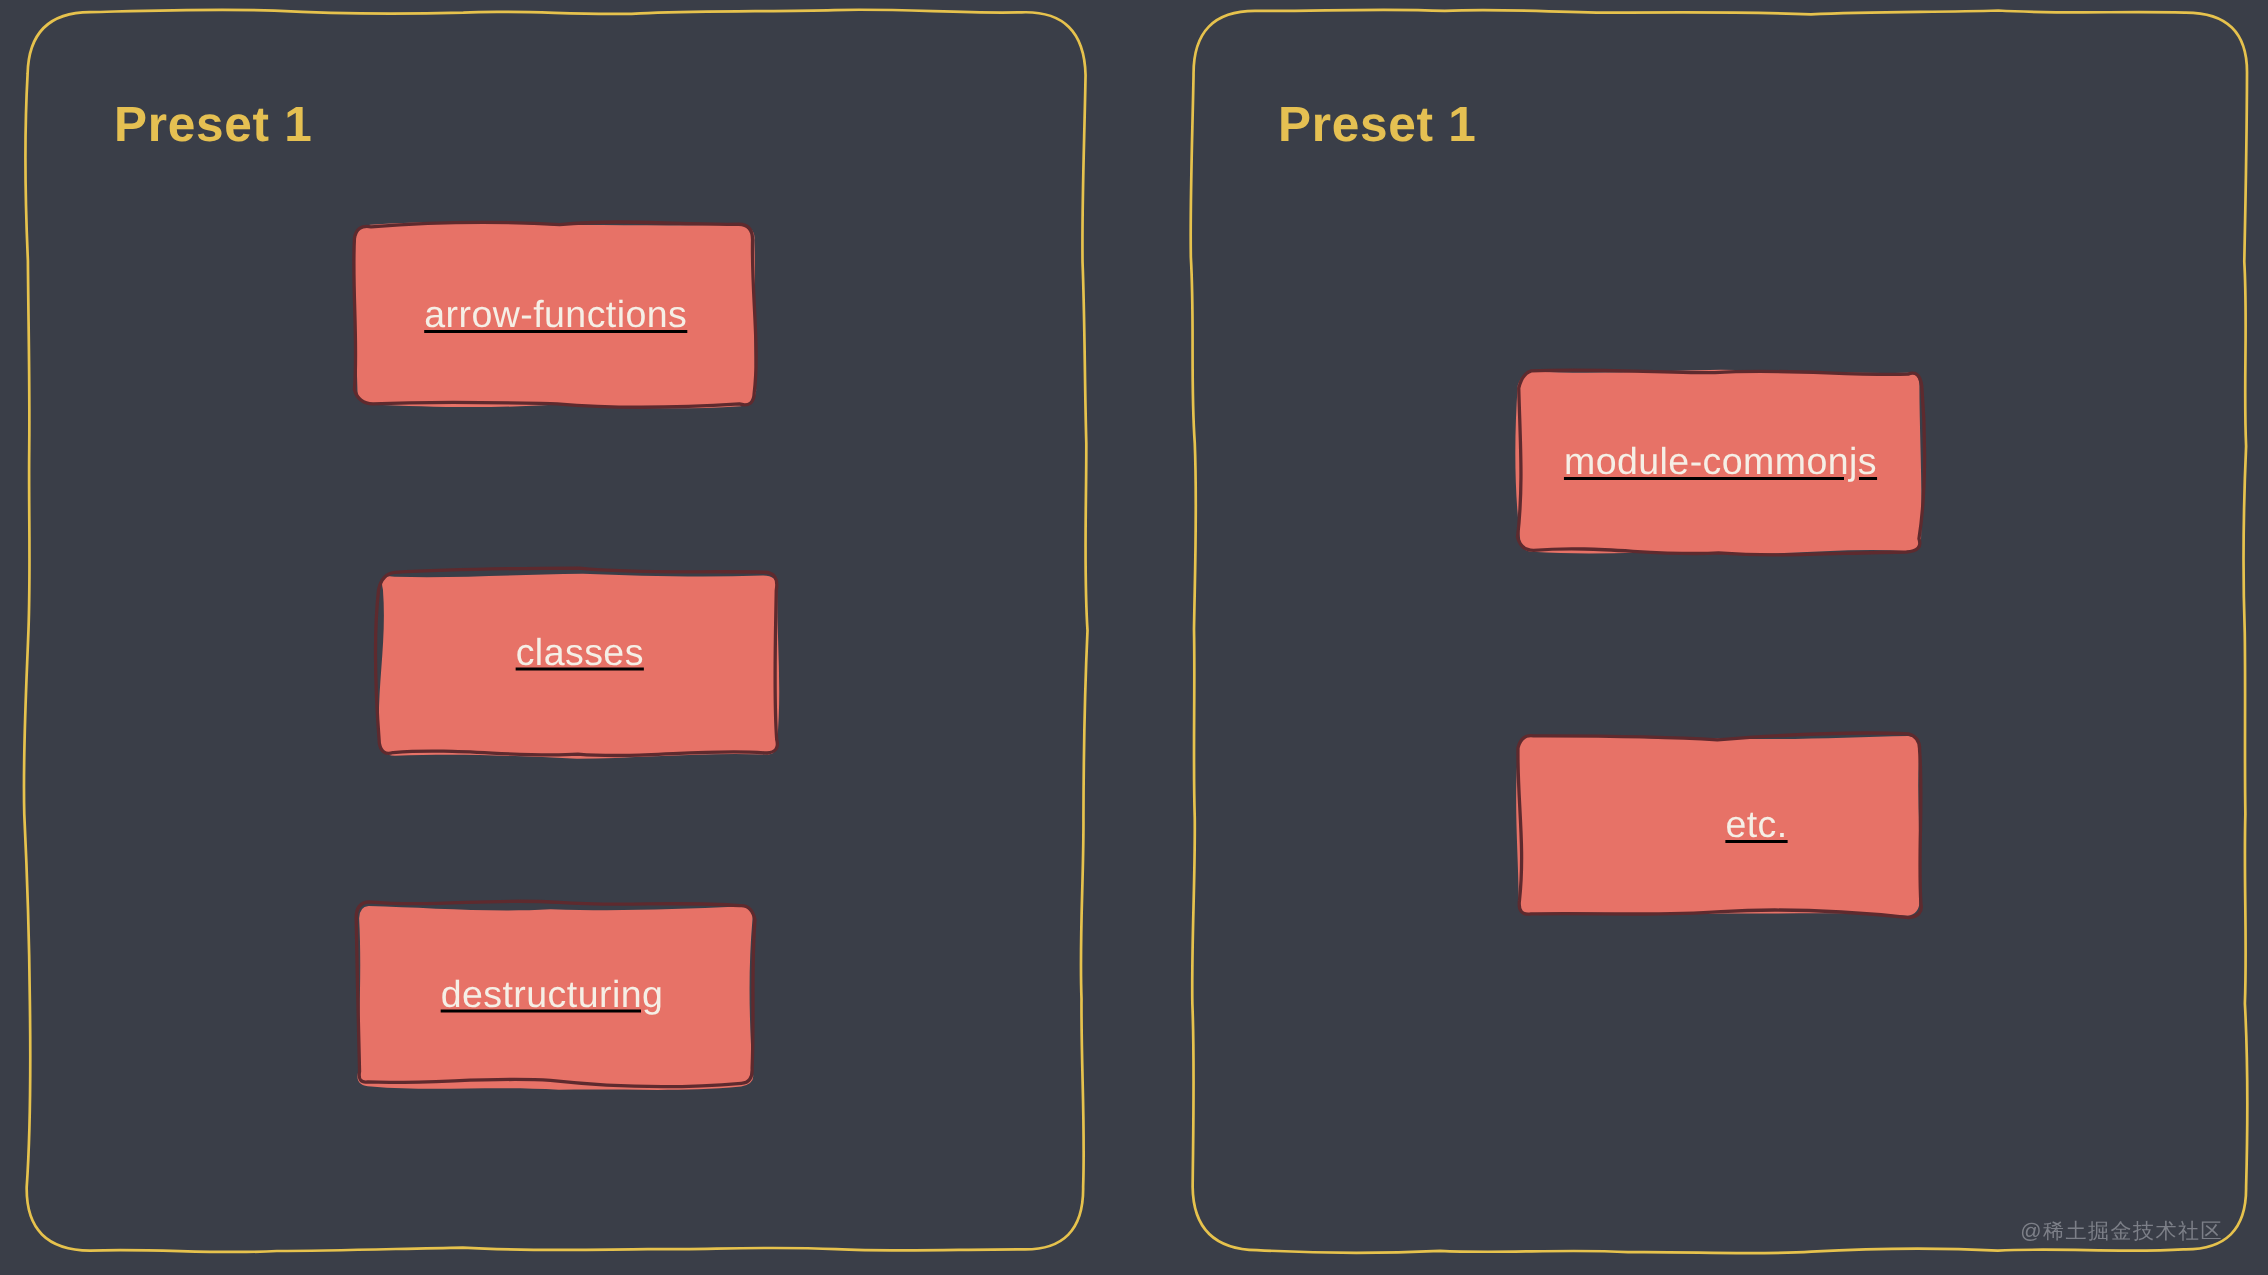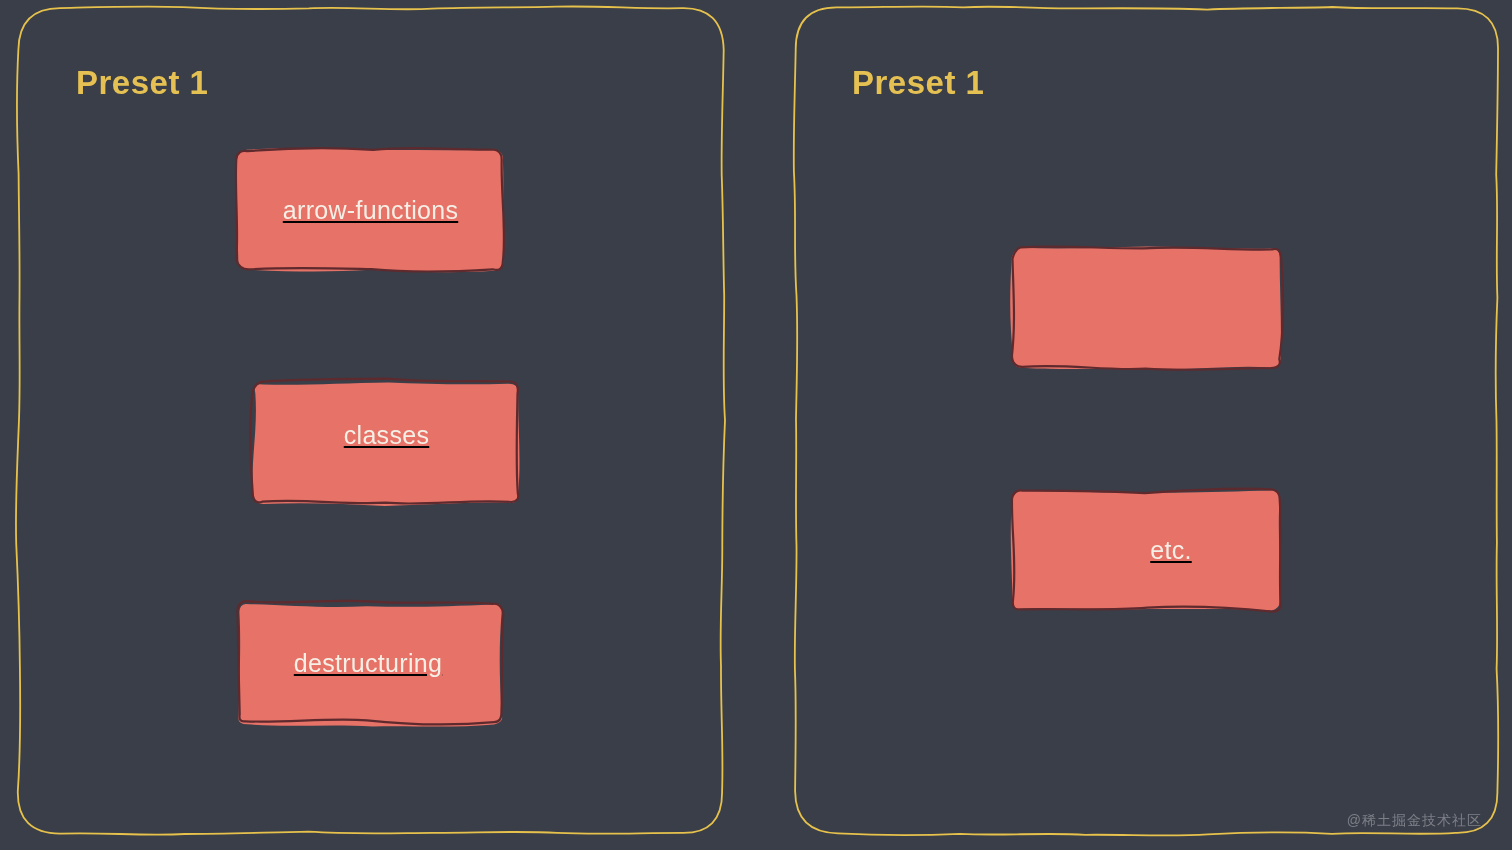--- a/index.html
+++ b/index.html
@@ -105,20 +105,21 @@
     <svg class="rough" viewBox="0 0 727 849" style="left: -12px; top: -12px; width: 727px; height: 849px;">
         <path d="M54.6,11.3C97.3,11.5 139.5,9.3 180.2,11.3C218.8,9.2 260.6,12.9 302.4,12.4C340.7,12.1 382.0,11.9 424.3,13.6C466.2,11.5 507.4,12.3 549.2,11.0C589.7,13.5 633.5,11.3 673.2,12.4Q715.7,11.9 715.0,53.3C714.9,93.6 714.1,135.3 713.2,178.5C715.5,218.5 712.6,259.2 714.4,301.6C712.6,343.1 712.1,385.5 713.5,425.3C714.1,464.1 713.3,505.7 713.9,546.6C712.8,590.6 715.1,631.2 713.6,673.0C715.7,712.7 715.5,755.6 714.4,795.4Q714.9,837.7 672.6,836.9C630.8,839.6 589.4,835.5 548.9,837.8C506.9,835.5 465.5,836.2 424.6,838.4C385.3,840.9 342.1,838.2 302.4,838.8C262.7,836.4 218.2,839.9 177.1,837.9C138.5,839.7 97.5,839.7 54.9,837.4Q12.5,836.6 12.1,795.1C12.5,755.1 13.5,711.8 11.9,673.0C11.3,631.9 13.9,589.2 13.5,549.2C12.2,508.1 13.8,463.3 13.0,423.4C13.7,382.3 15.2,341.2 13.5,299.2C10.6,258.1 13.4,218.7 10.9,175.5C10.3,137.3 11.9,95.5 12.7,54.1Q12.2,10.8 54.6,11.3Z" fill="none" stroke="#e6c24d" stroke-width="1.8" stroke-linecap="round" stroke-linejoin="round"></path>
       </svg>
     <h2 class="panel-title" style="left:57px;top:56px">Preset 1</h2>
 
     <div class="node" style="left:218px;top:240px;width:268px;height:120px">
       <svg class="rough" viewBox="0 0 292 144" style="left: -12px; top: -12px; width: 292px; height: 144px;">
           <path d="M19.6,11.7C63.2,13.7 105.6,11.4 146.0,10.5C188.0,10.8 232.1,13.4 270.7,12.5Q278.4,11.5 278.6,21.3C278.7,54.9 280.7,86.9 279.7,122.8Q278.3,133.0 271.1,131.5C227.0,128.5 182.5,135.6 142.8,132.4C100.5,131.2 61.9,134.6 20.4,131.8Q13.7,131.8 12.5,124.2C8.4,90.0 8.5,55.4 10.8,21.2Q13.6,12.4 19.6,11.7Z" fill="#e77267" stroke="none"></path>
           <path d="M19.9,11.3C58.4,9.2 103.4,12.6 142.3,12.4C188.4,9.4 229.4,14.6 271.1,13.4Q278.9,10.5 280.2,21.7C282.7,51.8 283.1,93.4 278.3,123.1Q281.1,131.4 270.0,132.0C225.1,132.4 185.3,135.7 144.7,132.6C103.5,135.1 65.2,127.2 21.5,130.9Q12.9,131.0 10.7,122.1C14.7,87.7 12.4,57.9 11.5,22.7Q13.9,13.0 19.9,11.3Z" fill="none" stroke="#5e2a2e" stroke-width="2.2" stroke-linecap="round" stroke-linejoin="round"></path>
         </svg>
+      <span class="node-label">module-commonjs</span>
     </div>
 
     <div class="node" style="left:218px;top:482px;width:316px;height:120px">
       <svg class="rough" viewBox="0 0 292 144" style="left: -12px; top: -12px; width: 292px; height: 144px;">
           <path d="M20.3,12.9C61.9,11.8 104.1,15.8 145.5,14.3C186.5,15.7 232.6,13.3 271.1,12.6Q279.1,13.7 278.5,22.0C276.4,54.9 279.9,87.7 278.5,121.8Q279.3,131.1 270.7,132.5C232.3,129.8 190.4,131.4 146.8,131.0C105.5,132.3 64.5,129.2 20.6,130.7Q12.3,133.0 11.5,123.7C11.1,86.7 7.9,55.7 11.3,20.1Q13.8,12.2 20.3,12.9Z" fill="#e77267" stroke="none"></path>
           <path d="M21.4,12.6C59.5,12.7 100.5,12.6 143.9,15.2C188.4,11.8 231.0,9.3 271.2,11.3Q279.0,13.4 278.7,21.8C281.2,55.6 277.6,90.1 279.6,124.6Q281.2,132.7 271.6,133.7C231.5,129.5 192.1,127.0 146.3,129.7C105.1,132.9 62.5,130.4 19.6,131.3Q10.6,132.6 12.0,122.1C15.9,85.9 10.4,54.7 11.0,20.6Q13.2,11.3 21.4,12.6Z" fill="none" stroke="#5e2a2e" stroke-width="2.2" stroke-linecap="round" stroke-linejoin="round"></path>
         </svg>
       <span class="node-label">etc.</span>
     </div>
   </section>

